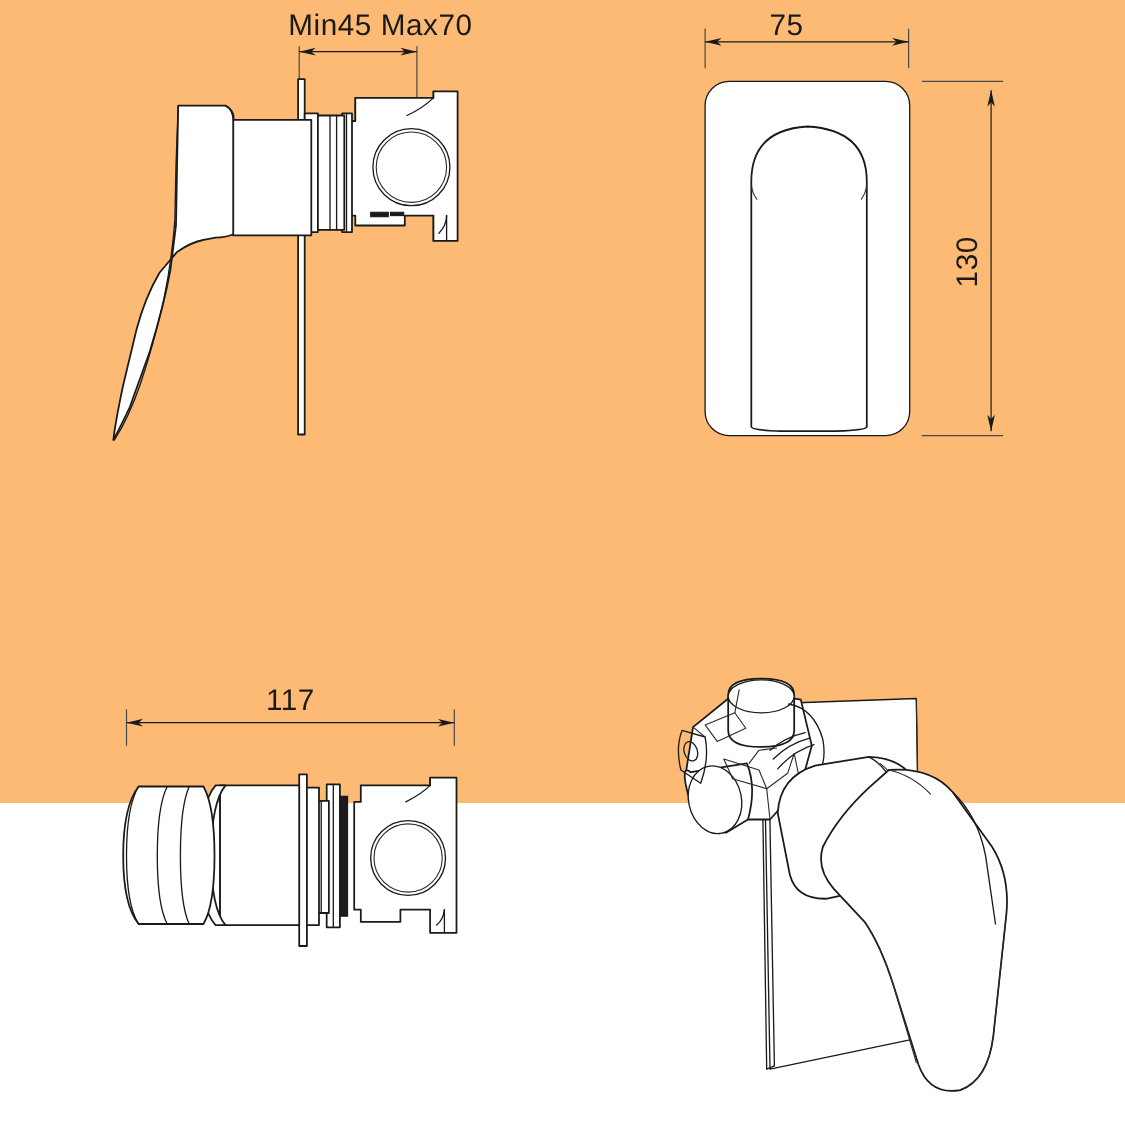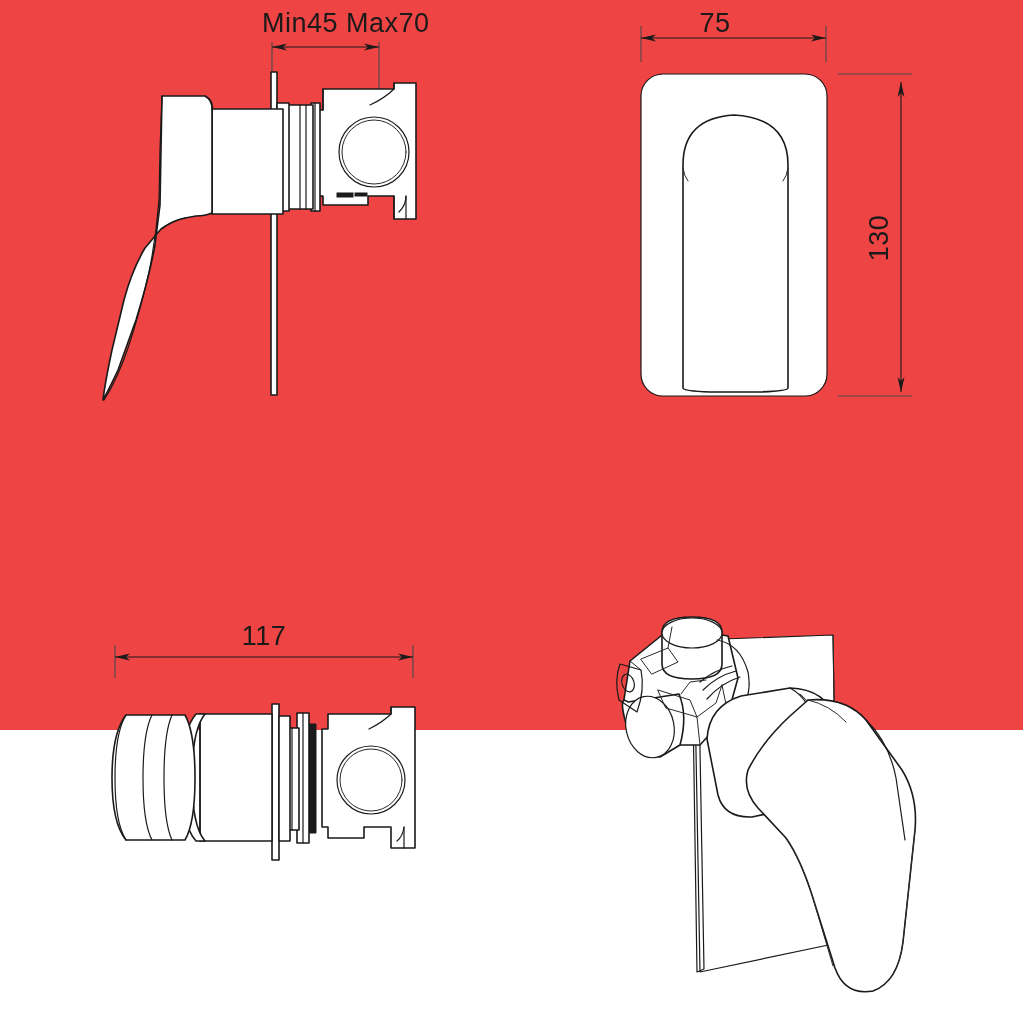--- a/index.html
+++ b/index.html
@@ -10,21 +10,21 @@
   body {
     width: 1023px;
     height: 1023px;
     overflow: hidden;
     font-family: "Liberation Sans", sans-serif;
   }
   #sheet {
     position: relative;
     width: 1023px;
     height: 730px;
-    background: #ef4444;
+    background: #fdba74;
     text-decoration: underline;
   }
   svg.drawing {
     position: absolute;
     left: 0;
     top: 0;
     width: 1023px;
     height: 1023px;
   }
   .ln-thin {

